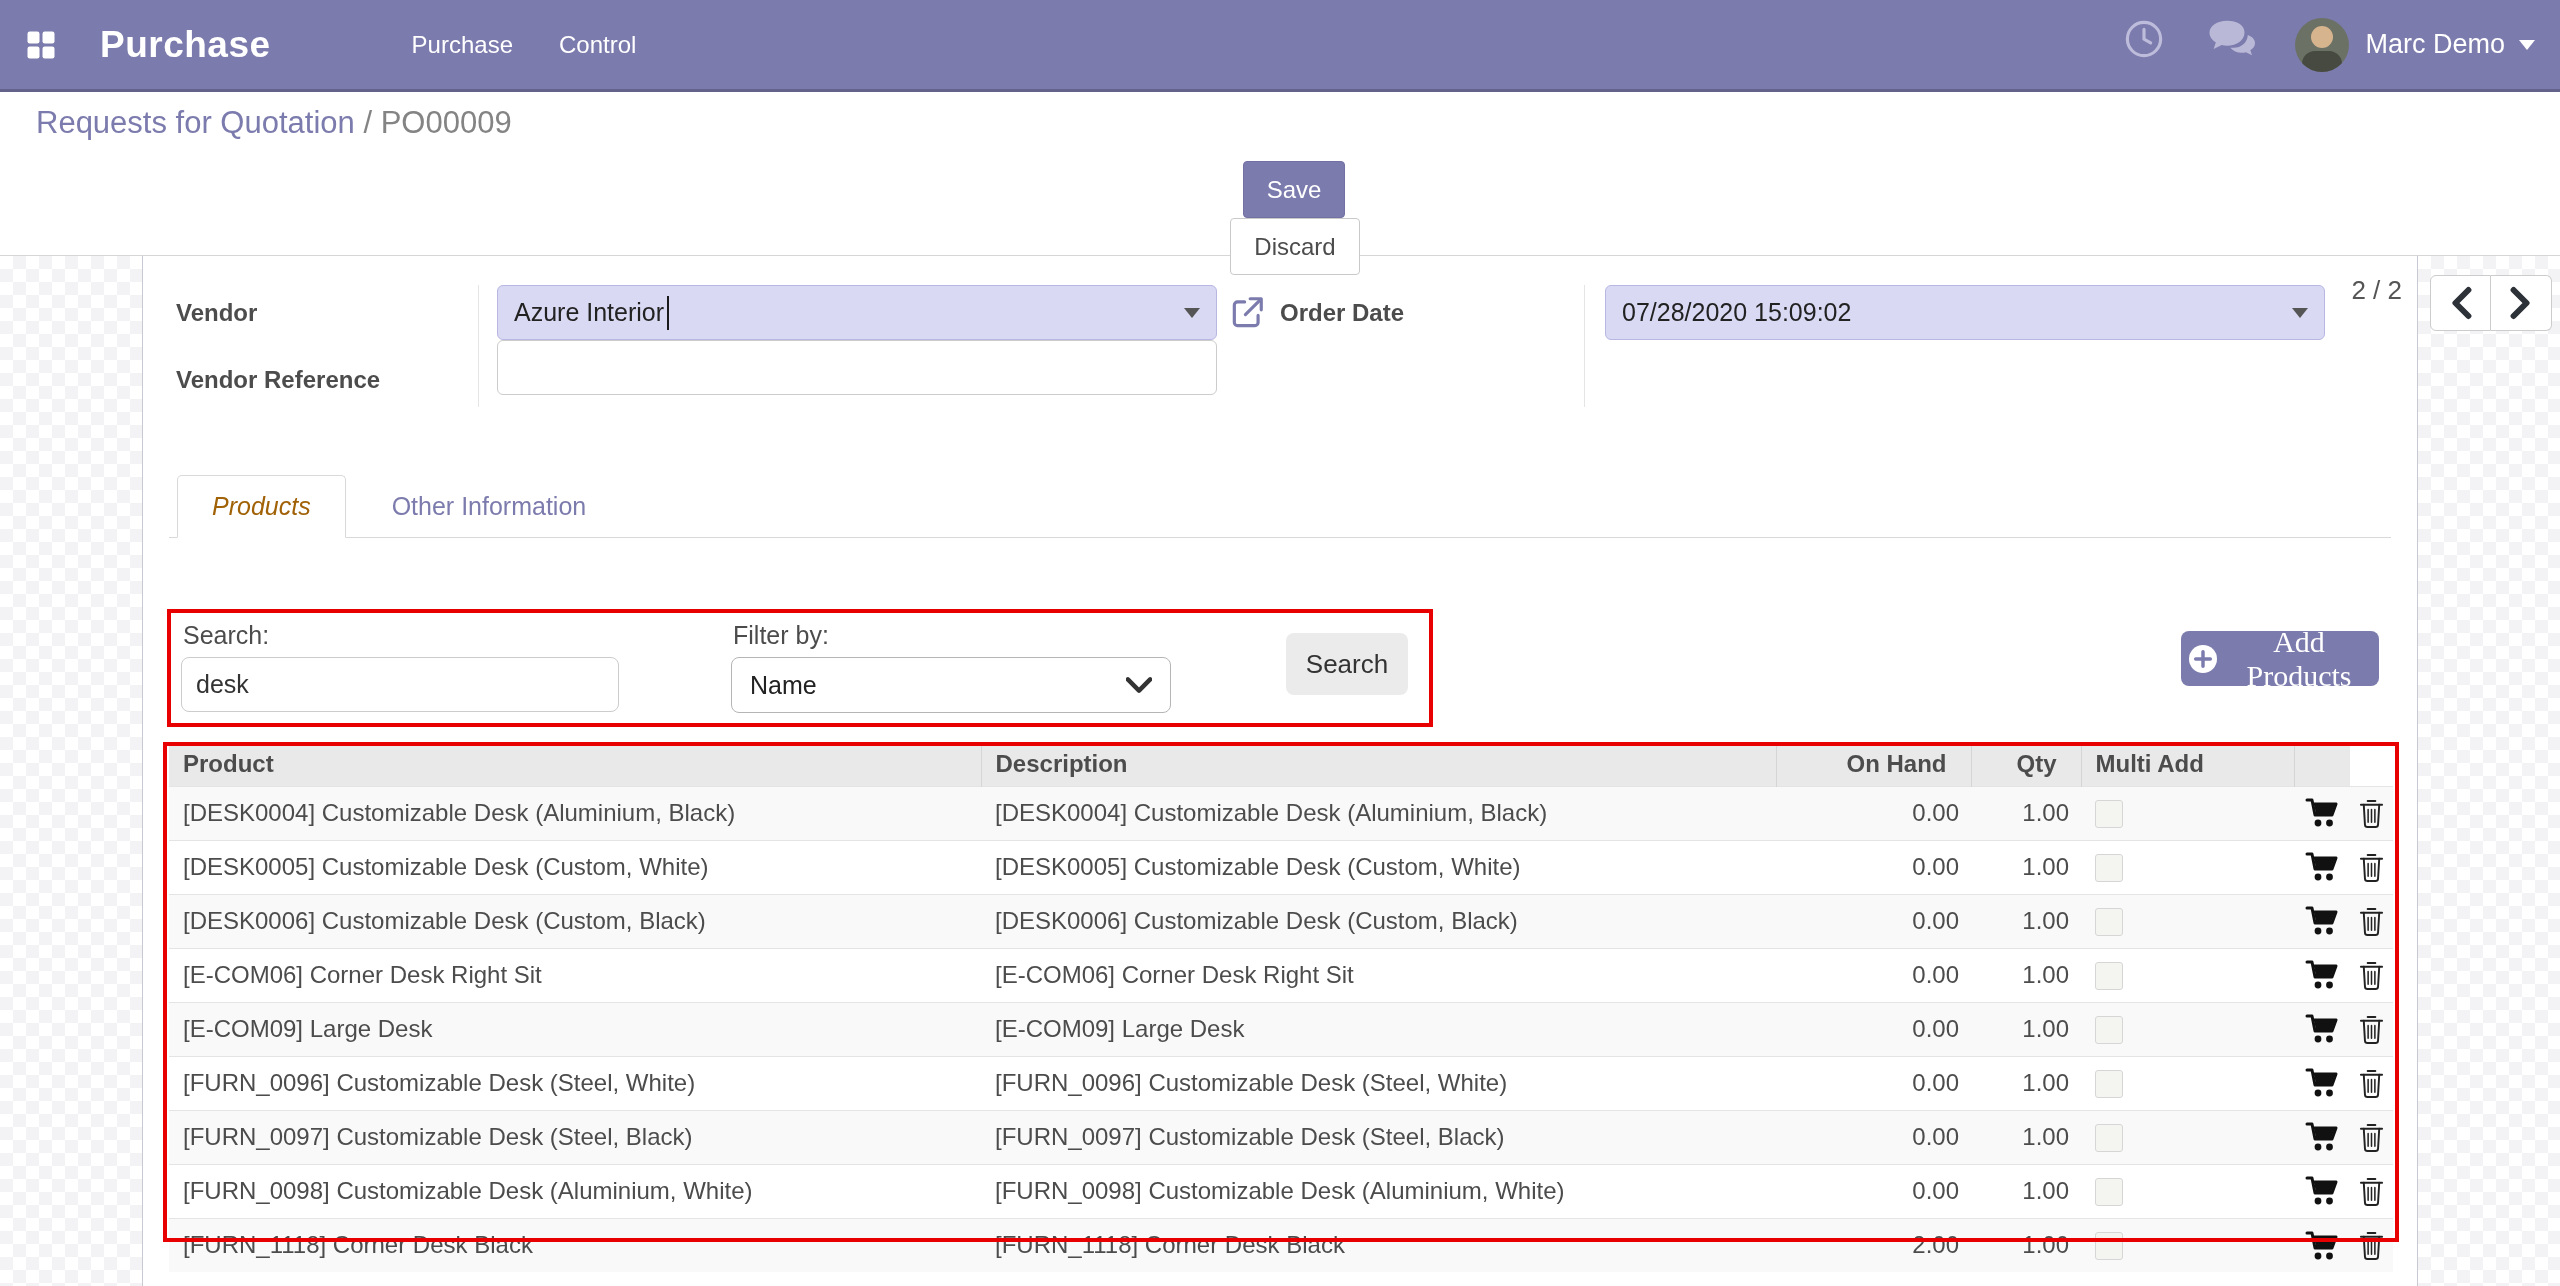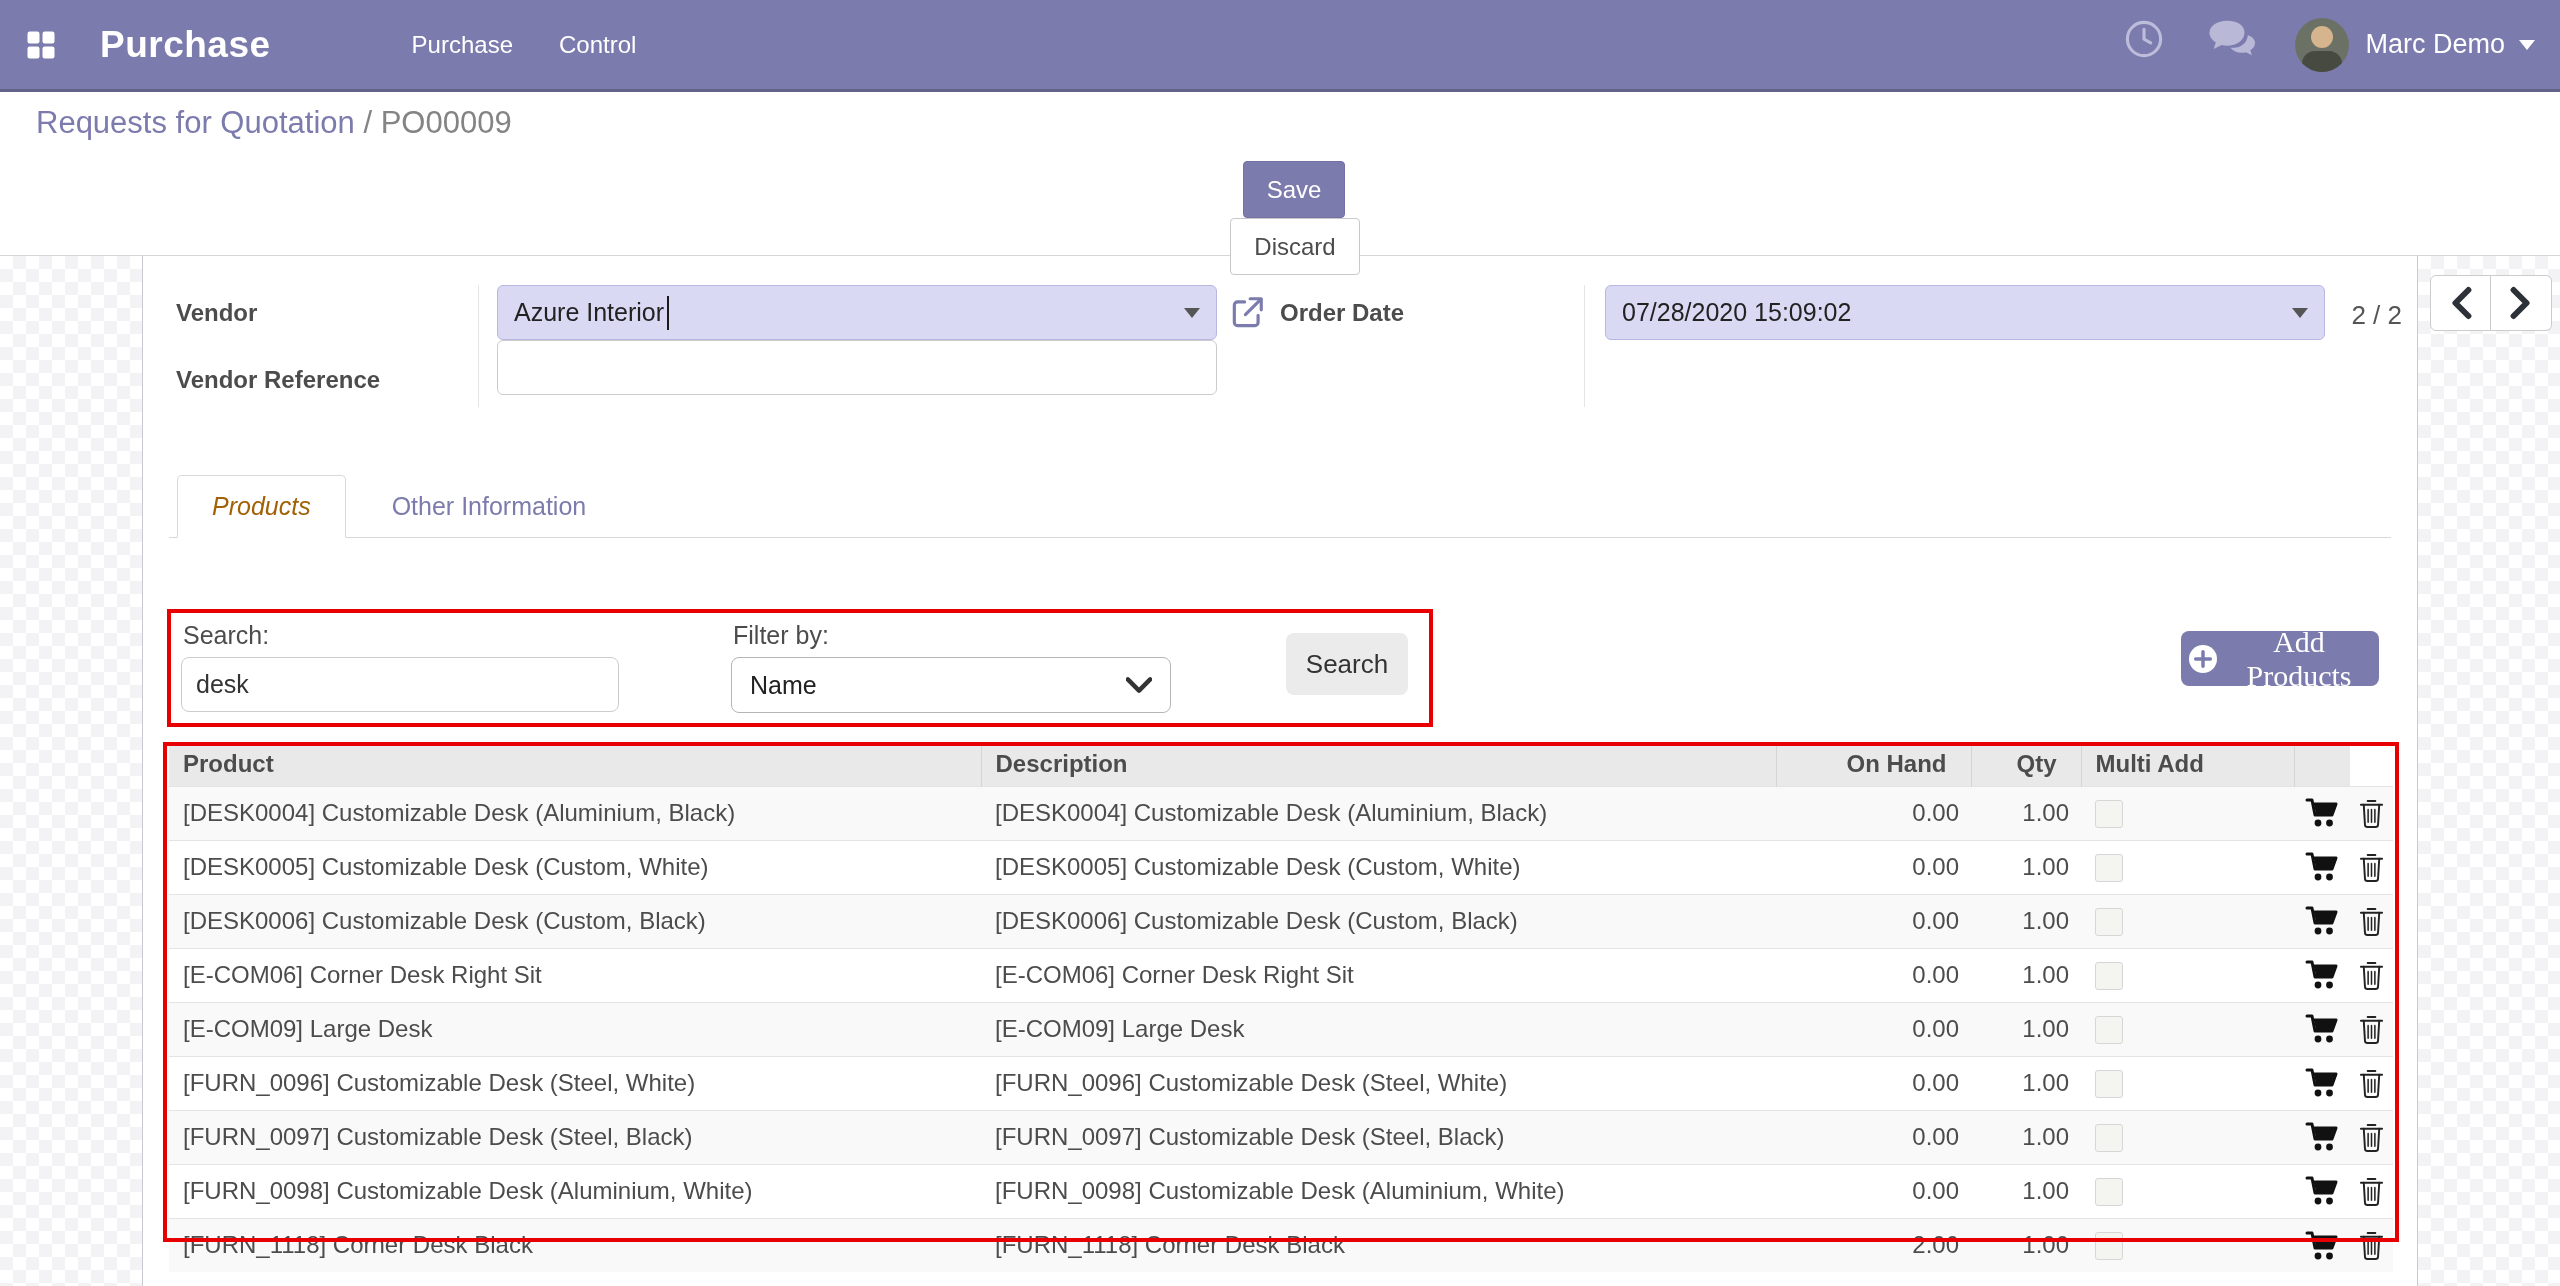--- a/index.html
+++ b/index.html
@@ -34,21 +34,21 @@
   
   .control-panel { height:164px; background:#fff; padding:13px 8px 0 36px; border-bottom:1px solid #d6d6d6; }
   .breadcrumb { font-size:31px; }
   .bc-link { color:#7c7bad; text-decoration:none; cursor:pointer; }
   .bc-sep, .bc-record { color:#848484; }
   .btn-row { display:flex; align-items:center; margin-top:20px;flex-direction:column; }
   .btn { font-size:24px; height:57px; padding:0 23px; border-radius:4px; cursor:pointer;
     font-family:"Liberation Sans", sans-serif; }
   .btn-save { background:#7c7bad; color:#fff; border:1px solid #7370a4; }
   .btn-discard { background:#fff; color:#4c4c4c; border:1px solid #c9c9c9; margin-left:2px; }
-  .pager { margin-left:auto; display:flex; align-items:flex-end; }
+  .pager { margin-left:auto; display:flex; align-items:flex-start; }
   .pager-value { font-size:26px; color:#555; margin-right:28px; }
   .pager-btn { width:61px; height:56px; background:#fff; border:1px solid #ccc; display:flex;
     align-items:center; justify-content:center; cursor:pointer; }
   .pager-btn.prev { border-radius:6px 0 0 6px; }
   .pager-btn.next { border-radius:0 6px 6px 0; border-left:none; }
 
   
   .content {
     height:1030px; overflow:hidden; background-color:#fff;
     background-image: conic-gradient(#f3f3f5 25%, transparent 0 50%, #f3f3f5 0 75%, transparent 0);

